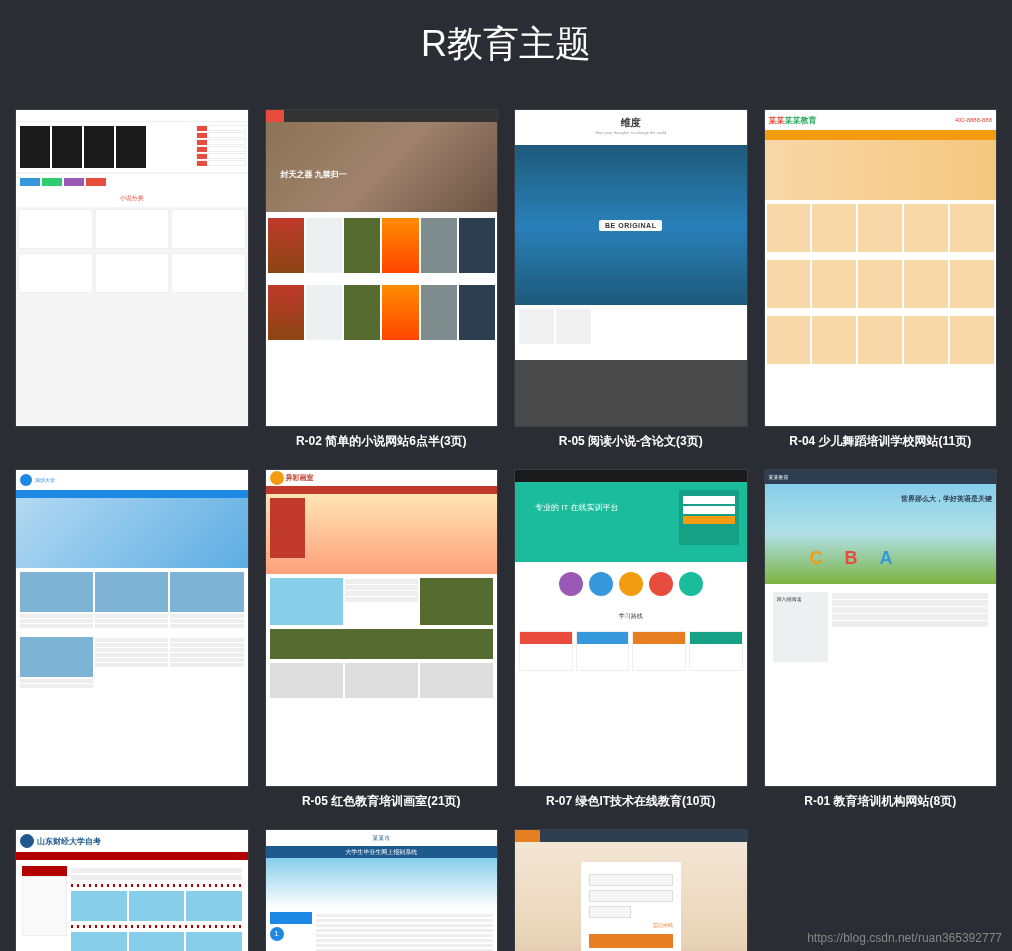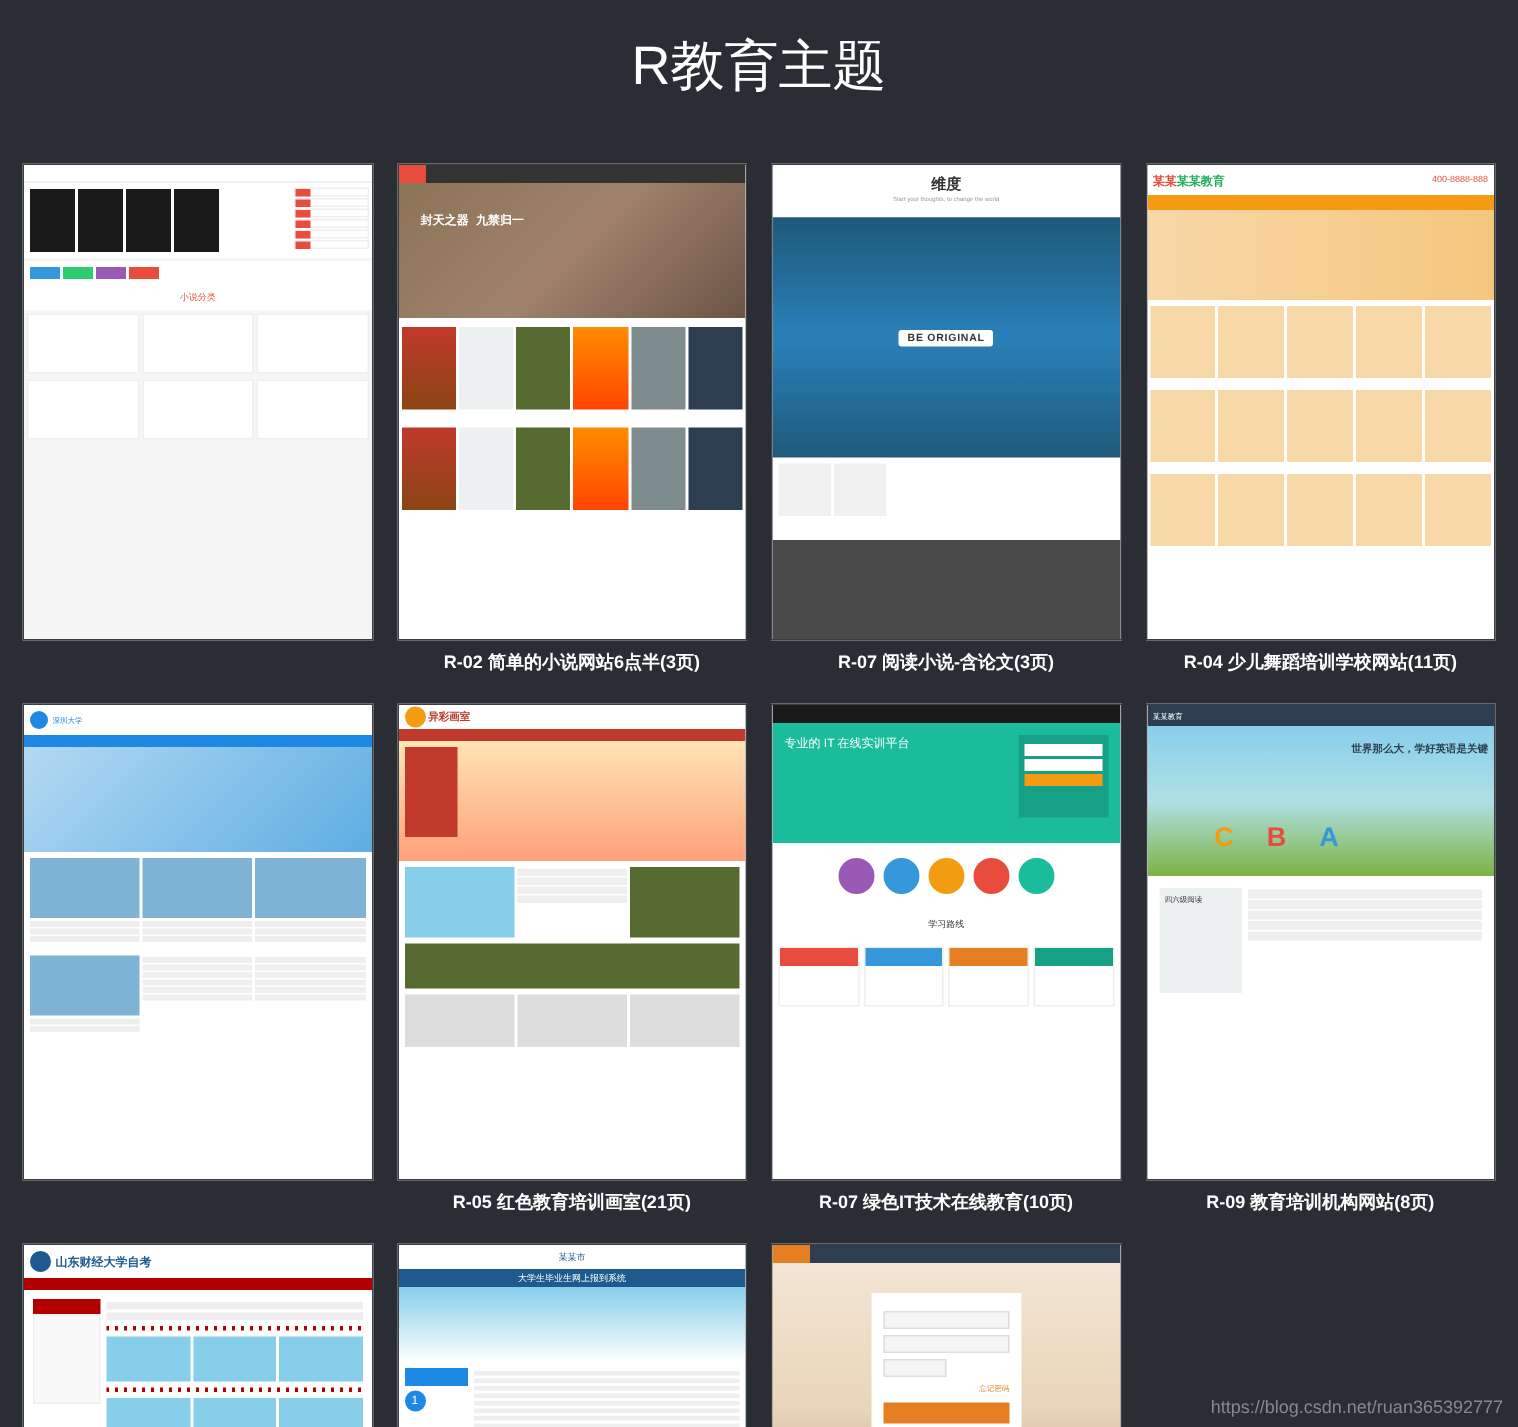--- a/index.html
+++ b/index.html
@@ -74,21 +74,21 @@
     .t1 .btn{width:20px;height:8px;}
     .t1 .b1{background:#3498db;}.t1 .b2{background:#2ecc71;}.t1 .b3{background:#9b59b6;}.t1 .b4{background:#e74c3c;}
     .t1 .lbl{text-align:center;padding:4px;color:#e74c3c;font-size:6px;background:#fff;}
     .t1 .boxes{display:flex;gap:2px;padding:2px;}
     .t1 .box{flex:1;height:40px;background:#fff;border:1px solid #eee;}
     
     .t2 { background:#fff;}
     .t2 .nav{height:12px;background:#333;display:flex;}
     .t2 .nav span{width:18px;height:12px;background:#e74c3c;}
     .t2 .hero{height:90px;background:linear-gradient(135deg,#8b7355,#a0826d,#6b5444);position:relative;}
-    .t2 .hero .txt{position:absolute;top:19px;left:15px;color:#fff;font-size:8px;font-weight:bold;font-family:Liberation Mono, monospace;}
+    .t2 .hero .txt{position:absolute;top:47px;left:15px;color:#fff;font-size:8px;font-weight:bold;}
     .t2 .side2{position:absolute;left:2px;top:12px;width:28px;height:90px;background:#1a1a1a;}
     .t2 .grid2{display:grid;grid-template-columns:repeat(6,1fr);gap:2px;padding:6px 2px;}
     .t2 .bk{height:55px;background:#ddd;}
     .t2 .bk:nth-child(1){background:linear-gradient(#c0392b,#8b4513);}
     .t2 .bk:nth-child(2){background:#ecf0f1;}
     .t2 .bk:nth-child(3){background:#556b2f;}
     .t2 .bk:nth-child(4){background:linear-gradient(#ff8c00,#ff4500);}
     .t2 .bk:nth-child(5){background:#7f8c8d;}
     .t2 .bk:nth-child(6){background:#2c3e50;}
     
@@ -131,21 +131,21 @@
     .t6 .sec{display:flex;gap:2px;padding:4px;height:55px;}
     .t6 .pic{flex:1;background:#87ceeb;}
     .t6 .lst{flex:1;}
     .t6 .lst div{height:5px;background:#eee;margin:1px 0;}
     .t6 .wide{height:30px;background:#556b2f;margin:0 4px;}
     .t6 .btm{display:flex;gap:2px;padding:4px;}
     .t6 .btm div{flex:1;height:35px;background:#ddd;}
     
     .t7{background:#fff;}
     .t7 .nav{height:12px;background:#1a1a1a;}
-    .t7 .hero{height:80px;background:#1abc9c;padding:8px;position:relative;}
+    .t7 .hero{height:80px;background:#1abc9c;padding:20px;position:relative;}
     .t7 .hero .tt{color:#fff;font-size:8px;}
     .t7 .hero .form{position:absolute;right:8px;top:8px;width:60px;height:55px;background:#16a085;padding:4px;}
     .t7 .hero .form div{height:8px;background:#fff;margin:2px 0;}
     .t7 .hero .form .bt{background:#f39c12;}
     .t7 .row{display:flex;gap:6px;padding:10px;justify-content:center;}
     .t7 .icon{width:24px;height:24px;border-radius:50%;}
     .t7 .i1{background:#9b59b6;}.t7 .i2{background:#3498db;}.t7 .i3{background:#f39c12;}.t7 .i4{background:#e74c3c;}.t7 .i5{background:#1abc9c;}
     .t7 .lbl{text-align:center;font-size:6px;color:#333;margin:6px 0;}
     .t7 .cards{display:flex;gap:3px;padding:4px;}
     .t7 .crd{flex:1;height:40px;border:1px solid #eee;}
@@ -291,21 +291,21 @@
         <div class="top">
             <div class="tt">维度</div>
             <div class="st">Start your thoughts, to change the world</div>
           </div>
         <div class="hero">
             <div class="badge">BE ORIGINAL</div>
           </div>
         <div class="btm"><div class="tile"></div><div class="tile"></div></div>
       </div>
     </div>
-    <div class="caption">R-07 阅读小说-含论文(3页)</div>
+    <div class="caption">R-05 阅读小说-含论文(3页)</div>
   </div>
 
   <div class="card">
     <div class="thumb">
       <div class="thumb-inner t4">
         <div class="hdr">
             <div class="logo"><span class="a">某某</span><span class="b">某某教育</span></div>
             <div class="ph">400-8888-888</div>
           </div>
         <div class="nav"></div>
@@ -481,21 +481,21 @@
             <div class="feed">
               <div></div>
               <div></div>
               <div></div>
               <div></div>
               <div class="img"></div>
             </div>
           </div>
       </div>
     </div>
-    <div class="caption">R-09 教育培训机构网站(8页)</div>
+    <div class="caption">R-01 教育培训机构网站(8页)</div>
   </div>
 
   <div class="card">
     <div class="thumb">
       <div class="thumb-inner t9">
         <div class="hdr">
             <div class="logo"></div>
             <div class="tt">山东财经大学自考</div>
           </div>
         <div class="nav"></div>

